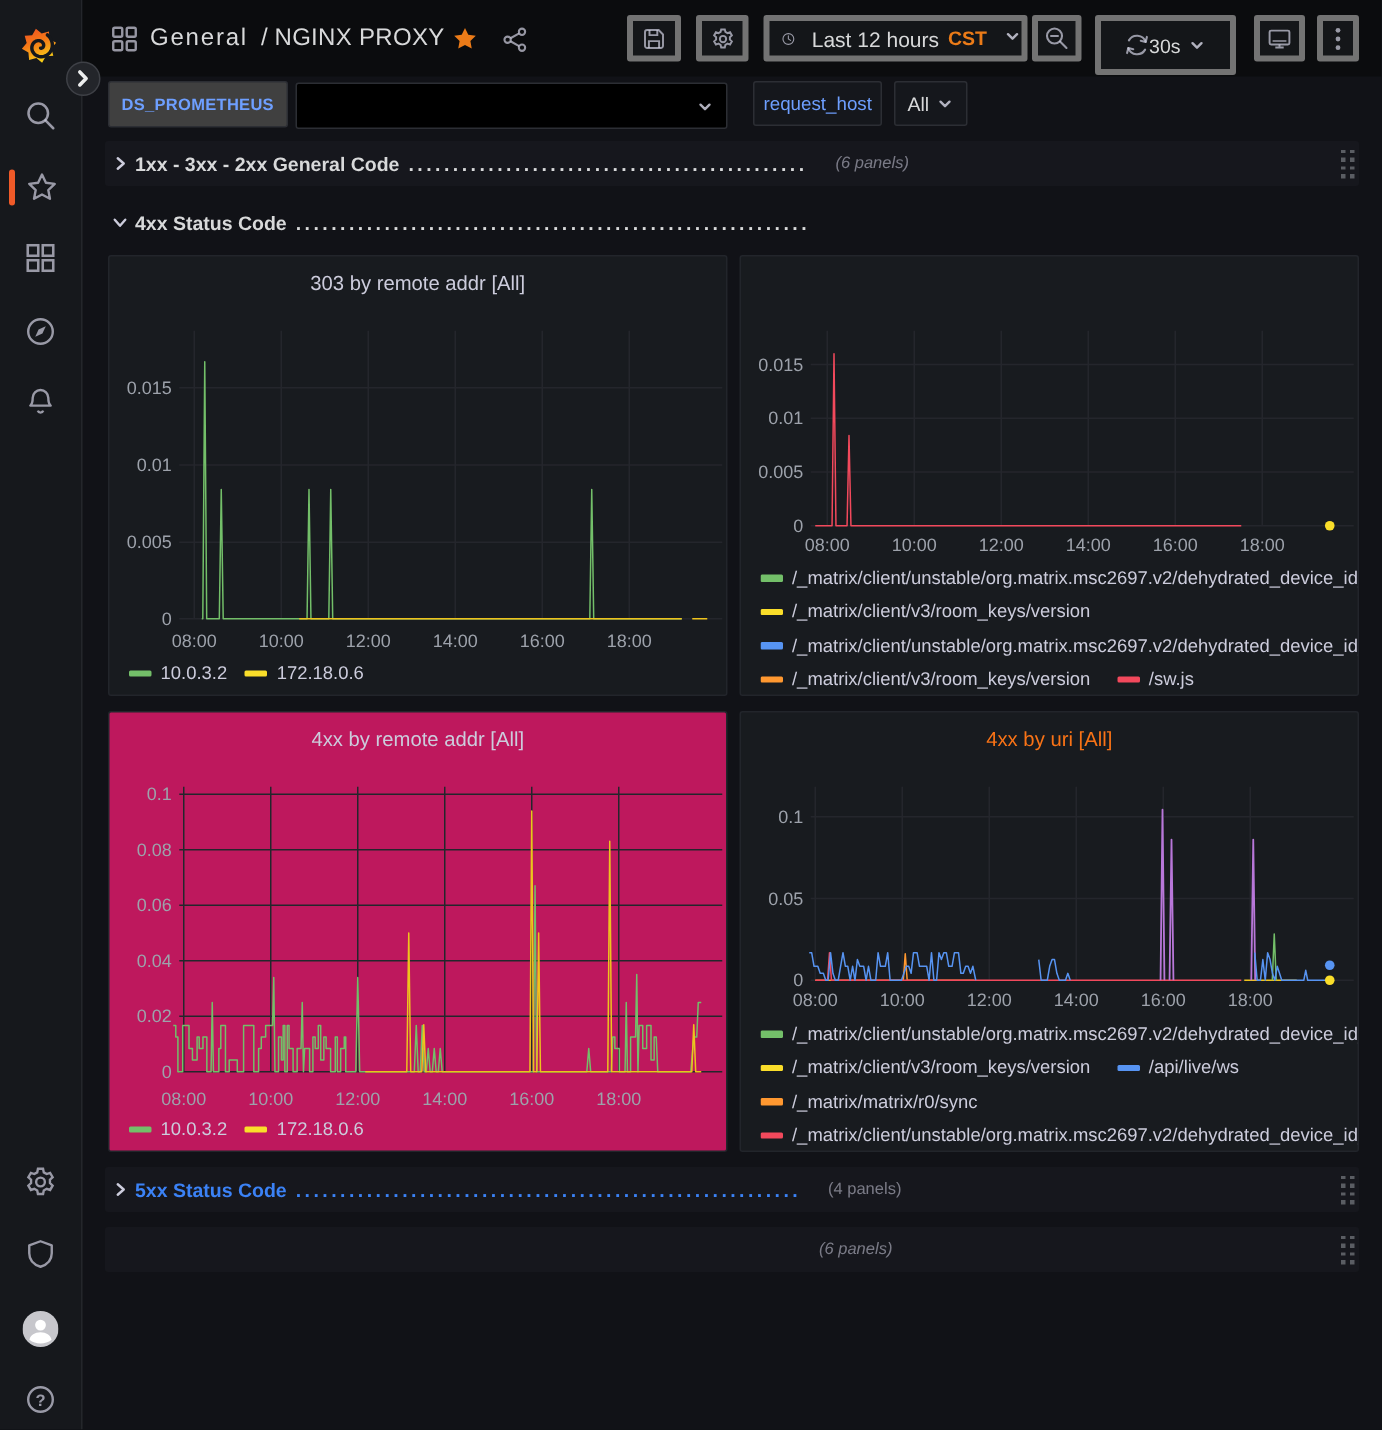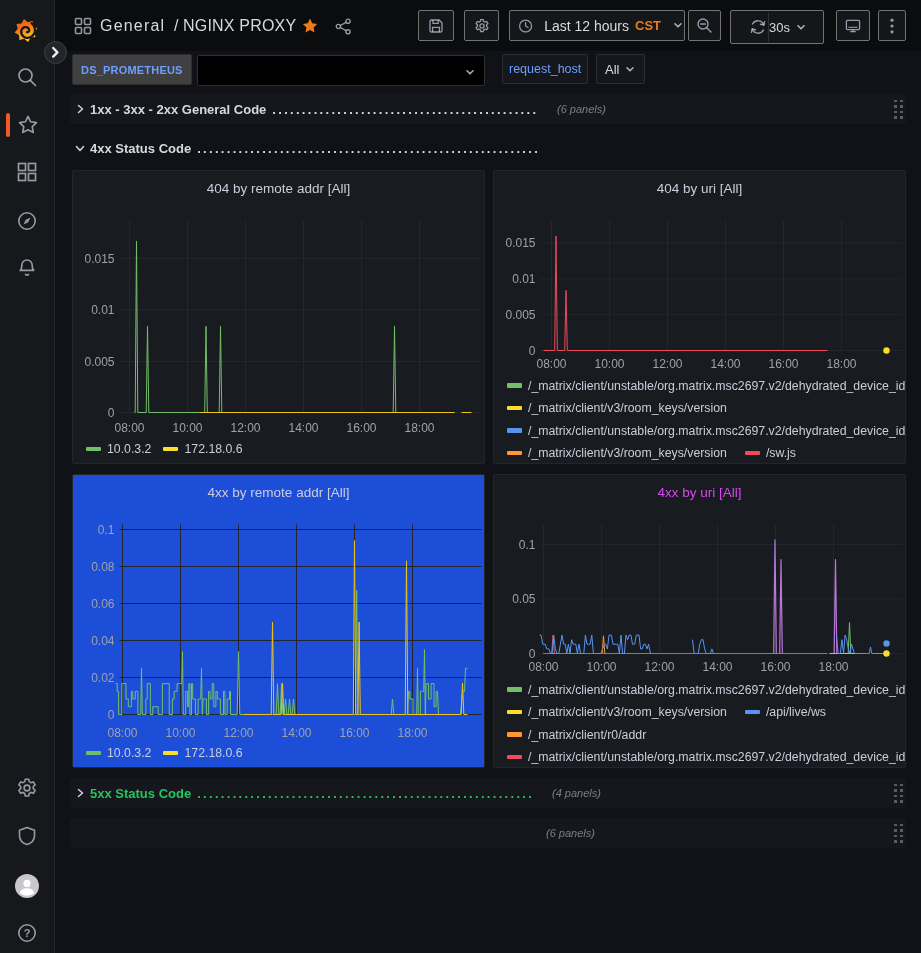--- a/index.html
+++ b/index.html
@@ -1,15 +1,15 @@
 <!DOCTYPE html>
 <html><head><meta charset="utf-8"><style>
 * { margin:0; padding:0; box-sizing:border-box; }
 body { width:921px; height:953px; background:#111217; font-family:"Liberation Sans", sans-serif; overflow:hidden; position:relative; }
-.btn { position:absolute; top:10px; height:31px; background:#141619; border:1px solid #737373; border-radius:2px; display:flex; align-items:center; justify-content:center; }
+.btn { position:absolute; top:10px; height:31px; background:#141619; border:4px solid #737373; border-radius:2px; display:flex; align-items:center; justify-content:center; }
 </style></head>
 <body>
 
 <div style="position:absolute;left:0;top:0;width:55px;height:953px;background:#16181c;border-right:1px solid #24262b">
   <div style="position:absolute;left:13px;top:17px"><svg width="26" height="26" viewBox="0 0 26 26" style="" xmlns="http://www.w3.org/2000/svg">
         <defs>
           <linearGradient id="glg" x1="0.15" y1="0" x2="0.55" y2="1">
             <stop offset="0" stop-color="#ef4f21"></stop>
             <stop offset="0.45" stop-color="#f57a17"></stop>
             <stop offset="1" stop-color="#fad418"></stop>
@@ -192,21 +192,21 @@
     <div style="position:absolute;left:0;top:0;height:30px;display:flex;align-items:center;color:#d8d9da;font-size:13px;font-weight:700;white-space:nowrap">
       <span style="width:20px;text-align:center;padding-top:2px"><svg width="12" height="12" viewBox="0 0 12 12" style="" xmlns="http://www.w3.org/2000/svg">
           <path d="M2.5 4.5L6 8.5 9.5 4.5" fill="none" stroke="#ccccdc" stroke-width="1.6" stroke-linecap="round" stroke-linejoin="round"></path>
         </svg></span>
       <span>4xx Status Code</span>
       <span style="letter-spacing:2.3px;margin-left:6px">..........................................................</span>
     </div>
   </div>
 
 <div style="position:absolute;left:72px;top:170px;width:413px;height:294px;background:#181b1f;border:1px solid #22252b;border-radius:2px;overflow:hidden">
-    <div style="position:absolute;left:0;right:0;top:10px;text-align:center;color:#ccccdc;font-size:13.5px;font-weight:500;line-height:15px;">404 by remote addr [All]</div>
+    <div style="position:absolute;left:0;right:0;top:10px;text-align:center;color:#ccccdc;font-size:13.5px;font-weight:500;line-height:15px;">303 by remote addr [All]</div>
     <svg width="413" height="294" style="position:absolute;left:0;top:0" xmlns="http://www.w3.org/2000/svg">
       <g transform="translate(0.5,0.5)">
         <line x1="46" y1="87" x2="408" y2="87" stroke="#24262c" stroke-width="1"></line>
         <line x1="46" y1="138.5" x2="408" y2="138.5" stroke="#24262c" stroke-width="1"></line>
         <line x1="46" y1="190" x2="408" y2="190" stroke="#24262c" stroke-width="1"></line>
         <line x1="46" y1="241" x2="408" y2="241" stroke="#24262c" stroke-width="1"></line>
         <line x1="56" y1="49" x2="56" y2="241" stroke="#24262c" stroke-width="1"></line>
         <line x1="114" y1="49" x2="114" y2="241" stroke="#24262c" stroke-width="1"></line>
         <line x1="172" y1="49" x2="172" y2="241" stroke="#24262c" stroke-width="1"></line>
         <line x1="230" y1="49" x2="230" y2="241" stroke="#24262c" stroke-width="1"></line>
@@ -223,21 +223,20 @@
         <text x="288" y="260" text-anchor="middle" font-size="12" fill="#9da2ab" font-family="Liberation Sans, sans-serif">16:00</text>
         <text x="346" y="260" text-anchor="middle" font-size="12" fill="#9da2ab" font-family="Liberation Sans, sans-serif">18:00</text>
         <polyline points="61.0,241.0 61.7,241.0 63.0,69.7 64.3,241.0 72.7,241.0 74.0,154.8 75.3,241.0 131.2,241.0 132.5,154.8 133.8,241.0 145.7,241.0 147.0,154.8 148.3,241.0 319.7,241.0 321.0,154.8 322.3,241.0 381.0,241.0" fill="none" stroke="#73bf69" stroke-width="1.0" stroke-linejoin="round"></polyline>
         <polyline points="126.0,241.0 381.0,241.0" fill="none" stroke="#eec31d" stroke-width="1.0" stroke-linejoin="round"></polyline>
         <polyline points="388.0,241.0 398.0,241.0" fill="none" stroke="#eec31d" stroke-width="1.0" stroke-linejoin="round"></polyline>
       </g>
     </svg>
     <div style="position:absolute;left:13px;top:270px;width:390px;white-space:nowrap;color:#ccccdc;font-size:12.3px;"><span style="display:inline-block;width:15px;height:4.5px;border-radius:1px;background:#73bf69;margin-right:6px;vertical-align:middle"></span><span style="vertical-align:middle">10.0.3.2</span><span style="display:inline-block;width:12px"></span><span style="display:inline-block;width:15px;height:4.5px;border-radius:1px;background:#fade2a;margin-right:6px;vertical-align:middle"></span><span style="vertical-align:middle">172.18.0.6</span></div>
   </div>
 <div style="position:absolute;left:493px;top:170px;width:413px;height:294px;background:#181b1f;border:1px solid #22252b;border-radius:2px;overflow:hidden">
-    <div style="position:absolute;left:0;right:0;top:10px;text-align:center;color:#ccccdc;font-size:13.5px;font-weight:500;line-height:15px;">404 by uri [All]</div>
     <svg width="413" height="294" style="position:absolute;left:0;top:0" xmlns="http://www.w3.org/2000/svg">
       <g transform="translate(0.5,0.5)">
         <line x1="46" y1="71.5" x2="408" y2="71.5" stroke="#24262c" stroke-width="1"></line>
         <line x1="46" y1="107.3" x2="408" y2="107.3" stroke="#24262c" stroke-width="1"></line>
         <line x1="46" y1="143.2" x2="408" y2="143.2" stroke="#24262c" stroke-width="1"></line>
         <line x1="46" y1="179" x2="408" y2="179" stroke="#24262c" stroke-width="1"></line>
         <line x1="57" y1="49" x2="57" y2="179" stroke="#24262c" stroke-width="1"></line>
         <line x1="115" y1="49" x2="115" y2="179" stroke="#24262c" stroke-width="1"></line>
         <line x1="173" y1="49" x2="173" y2="179" stroke="#24262c" stroke-width="1"></line>
         <line x1="231" y1="49" x2="231" y2="179" stroke="#24262c" stroke-width="1"></line>
@@ -257,21 +256,21 @@
         <circle cx="392" cy="179" r="3.2" fill="#fade2a"></circle>
       </g>
     </svg>
     <div style="position:absolute;left:13px;top:202.5px;right:0;overflow:hidden;color:#ccccdc;font-size:12.3px;line-height:22.5px;white-space:nowrap">
       <div style="height:22.5px;overflow:hidden"><span style="display:inline-block;width:15px;height:4.5px;border-radius:1px;background:#73bf69;margin-right:6px;vertical-align:middle"></span><span style="vertical-align:middle">/_matrix/client/unstable/org.matrix.msc2697.v2/dehydrated_device_id_also_long</span></div>
       <div style="height:22.5px;overflow:hidden"><span style="display:inline-block;width:15px;height:4.5px;border-radius:1px;background:#fade2a;margin-right:6px;vertical-align:middle"></span><span style="vertical-align:middle">/_matrix/client/v3/room_keys/version</span></div>
       <div style="height:22.5px;overflow:hidden"><span style="display:inline-block;width:15px;height:4.5px;border-radius:1px;background:#5794f2;margin-right:6px;vertical-align:middle"></span><span style="vertical-align:middle">/_matrix/client/unstable/org.matrix.msc2697.v2/dehydrated_device_id_also_long</span></div>
       <div style="height:22.5px;overflow:hidden"><span style="display:inline-block;width:15px;height:4.5px;border-radius:1px;background:#ff9830;margin-right:6px;vertical-align:middle"></span><span style="vertical-align:middle">/_matrix/client/v3/room_keys/version</span><span style="display:inline-block;width:18px"></span><span style="display:inline-block;width:15px;height:4.5px;border-radius:1px;background:#f2495c;margin-right:6px;vertical-align:middle"></span><span style="vertical-align:middle">/sw.js</span></div>
     </div>
   </div>
-<div style="position:absolute;left:72px;top:474px;width:413px;height:294px;background:#1d4ed8;border:1px solid #22252b;border-radius:2px;overflow:hidden">
+<div style="position:absolute;left:72px;top:474px;width:413px;height:294px;background:#be185d;border:1px solid #22252b;border-radius:2px;overflow:hidden">
     <div style="position:absolute;left:0;right:0;top:10px;text-align:center;color:#ccccdc;font-size:13.5px;font-weight:500;line-height:15px;">4xx by remote addr [All]</div>
     <svg width="413" height="294" style="position:absolute;left:0;top:0" xmlns="http://www.w3.org/2000/svg">
       <g transform="translate(0.5,0.5)">
         <line x1="46" y1="54" x2="408" y2="54" stroke="#24262c" stroke-width="1"></line>
         <line x1="46" y1="91" x2="408" y2="91" stroke="#24262c" stroke-width="1"></line>
         <line x1="46" y1="128" x2="408" y2="128" stroke="#24262c" stroke-width="1"></line>
         <line x1="46" y1="165" x2="408" y2="165" stroke="#24262c" stroke-width="1"></line>
         <line x1="46" y1="202" x2="408" y2="202" stroke="#24262c" stroke-width="1"></line>
         <line x1="46" y1="239" x2="408" y2="239" stroke="#24262c" stroke-width="1"></line>
         <line x1="49" y1="49" x2="49" y2="239" stroke="#24262c" stroke-width="1"></line>
@@ -292,21 +291,21 @@
         <text x="223" y="261" text-anchor="middle" font-size="12" fill="#9da2ab" font-family="Liberation Sans, sans-serif">14:00</text>
         <text x="281" y="261" text-anchor="middle" font-size="12" fill="#9da2ab" font-family="Liberation Sans, sans-serif">16:00</text>
         <text x="339" y="261" text-anchor="middle" font-size="12" fill="#9da2ab" font-family="Liberation Sans, sans-serif">18:00</text>
         <polyline points="42.0,208.1 43.7,208.1 43.7,215.9 45.1,215.9 45.1,239.0 48.3,239.0 48.3,208.1 49.9,208.1 49.9,208.1 52.5,208.1 52.5,223.5 54.8,223.5 54.8,231.2 57.9,231.2 57.9,215.9 59.3,215.9 59.3,223.5 60.6,223.5 60.6,223.5 61.8,223.5 61.8,215.9 64.4,215.9 64.4,239.0 65.5,239.0 67.2,239.0 68.0,192.8 68.8,239.0 69.6,239.0 72.4,239.0 72.4,223.5 73.7,223.5 73.7,208.1 76.8,208.1 76.8,239.0 79.3,239.0 79.3,231.2 81.5,231.2 81.5,231.2 84.7,231.2 84.7,239.0 86.9,239.0 86.9,239.0 88.9,239.0 88.9,208.1 91.4,208.1 91.4,208.1 93.5,208.1 93.5,208.1 95.7,208.1 95.7,239.0 98.9,239.0 98.9,223.5 100.7,223.5 100.7,215.9 103.6,215.9 103.6,208.1 106.1,208.1 108.2,208.1 109.0,176.1 109.8,239.0 110.6,239.0 112.2,239.0 112.2,215.9 114.1,215.9 114.1,231.2 115.3,231.2 115.3,208.1 116.4,208.1 116.4,239.0 118.0,239.0 118.0,208.1 119.2,208.1 119.2,223.5 121.9,223.5 121.9,239.0 124.6,239.0 124.6,223.5 126.1,223.5 127.2,223.5 128.0,192.8 128.8,239.0 129.6,223.5 130.8,223.5 130.8,223.5 132.9,223.5 132.9,239.0 135.1,239.0 135.1,215.9 136.6,215.9 136.6,223.5 138.7,223.5 138.7,208.1 140.3,208.1 140.3,231.2 142.4,231.2 142.4,215.9 143.9,215.9 143.9,223.5 146.9,223.5 146.9,239.0 150.0,239.0 150.0,215.9 151.4,215.9 151.4,239.0 153.6,239.0 153.6,223.5 156.0,223.5 156.0,215.9 157.0,215.9 157.0,239.0 163.7,239.0 165.0,176.1 166.3,239.0 199.0,239.0 202.7,239.0 204.0,208.1 205.3,239.0 206.7,239.0 208.0,208.1 209.3,239.0 210.7,239.0 212.0,223.5 213.3,239.0 214.7,239.0 216.0,223.5 217.3,239.0 218.7,239.0 220.0,223.5 221.3,239.0 280.0,239.0 282.1,239.0 283.2,115.0 284.3,239.0 300.0,239.0 317.7,239.0 319.0,223.5 320.3,239.0 334.0,239.0 335.0,215.9 336.4,215.9 336.4,223.5 339.4,223.5 339.4,239.0 342.2,239.0 343.2,239.0 344.0,192.8 344.8,239.0 345.6,239.0 346.9,239.0 346.9,215.9 349.1,215.9 350.2,215.9 351.0,174.2 351.8,239.0 352.6,208.1 355.0,208.1 355.0,223.5 357.6,223.5 357.6,208.1 360.5,208.1 360.5,231.2 362.6,231.2 362.6,215.9 364.0,215.9 365.0,239.0 387.0,239.0 389.0,215.9 391.0,215.9 392.0,192.8 394.0,192.8" fill="none" stroke="#73bf69" stroke-width="1.0" stroke-linejoin="round"></polyline>
         <polyline points="170.0,239.0 197.7,239.0 199.0,146.5 200.3,239.0 207.7,239.0 209.0,207.6 210.3,239.0 279.0,239.0 279.8,239.0 281.0,65.1 282.2,239.0 284.4,239.0 285.6,146.5 286.8,239.0 331.7,239.0 333.0,85.4 334.3,239.0 387.7,239.0 389.0,207.6 390.3,239.0 394.0,239.0" fill="none" stroke="#eec31d" stroke-width="1.0" stroke-linejoin="round"></polyline>
       </g>
     </svg>
     <div style="position:absolute;left:13px;top:270px;width:390px;white-space:nowrap;color:#ccccdc;font-size:12.3px;"><span style="display:inline-block;width:15px;height:4.5px;border-radius:1px;background:#73bf69;margin-right:6px;vertical-align:middle"></span><span style="vertical-align:middle">10.0.3.2</span><span style="display:inline-block;width:12px"></span><span style="display:inline-block;width:15px;height:4.5px;border-radius:1px;background:#fade2a;margin-right:6px;vertical-align:middle"></span><span style="vertical-align:middle">172.18.0.6</span></div>
   </div>
 <div style="position:absolute;left:493px;top:474px;width:413px;height:294px;background:#181b1f;border:1px solid #22252b;border-radius:2px;overflow:hidden">
-    <div style="position:absolute;left:0;right:0;top:10px;text-align:center;color:#d946ef;font-size:13.5px;font-weight:500;line-height:15px;">4xx by uri [All]</div>
+    <div style="position:absolute;left:0;right:0;top:10px;text-align:center;color:#f97316;font-size:13.5px;font-weight:500;line-height:15px;">4xx by uri [All]</div>
     <svg width="413" height="294" style="position:absolute;left:0;top:0" xmlns="http://www.w3.org/2000/svg">
       <g transform="translate(0.5,0.5)">
         <line x1="46" y1="69" x2="408" y2="69" stroke="#24262c" stroke-width="1"></line>
         <line x1="46" y1="123.5" x2="408" y2="123.5" stroke="#24262c" stroke-width="1"></line>
         <line x1="46" y1="178" x2="408" y2="178" stroke="#24262c" stroke-width="1"></line>
         <line x1="49" y1="49" x2="49" y2="178" stroke="#24262c" stroke-width="1"></line>
         <line x1="107" y1="49" x2="107" y2="178" stroke="#24262c" stroke-width="1"></line>
         <line x1="165" y1="49" x2="165" y2="178" stroke="#24262c" stroke-width="1"></line>
         <line x1="223" y1="49" x2="223" y2="178" stroke="#24262c" stroke-width="1"></line>
         <line x1="281" y1="49" x2="281" y2="178" stroke="#24262c" stroke-width="1"></line>
@@ -330,34 +329,34 @@
         <polyline points="45.0,159.6 46.6,159.6 48.2,168.7 50.7,168.7 52.3,173.4 54.4,173.4 56.0,178.0 57.6,178.0 59.2,159.6 60.8,173.4 62.4,178.0 64.3,178.0 65.9,168.7 67.5,159.6 69.1,168.7 70.7,168.7 72.3,178.0 73.9,168.7 75.5,178.0 77.1,164.2 78.7,168.7 81.3,168.7 82.9,178.0 84.5,168.7 86.1,178.0 87.7,178.0 89.3,178.0 90.9,159.6 92.5,168.7 94.1,168.7 95.7,168.7 97.3,159.6 98.9,178.0 101.9,178.0 103.5,178.0 106.5,178.0 108.1,173.4 109.7,168.7 111.3,168.7 112.9,173.4 114.5,159.6 116.9,159.6 118.5,168.7 121.7,168.7 123.3,168.7 124.9,178.0 126.5,159.6 128.1,178.0 129.9,178.0 131.5,159.6 133.1,164.2 134.7,159.6 136.4,159.6 138.0,168.7 140.2,168.7 141.8,159.6 144.5,159.6 146.1,173.4 147.7,173.4 149.3,168.7 150.9,168.7 152.5,173.4 154.1,168.7 156.0,178.0" fill="none" stroke="#5794f2" stroke-width="1.0" stroke-linejoin="round"></polyline>
         <polyline points="198.0,164.2 199.6,178.0 201.2,178.0 203.7,178.0 205.3,168.7 206.9,164.2 208.5,164.2 210.1,173.4 211.7,178.0 214.2,178.0 215.8,178.0 217.4,173.4 219.0,178.0" fill="none" stroke="#5794f2" stroke-width="1.0" stroke-linejoin="round"></polyline>
         <polyline points="342.0,159.6 343.6,178.0 345.8,178.0 347.4,164.2 349.0,178.0 350.6,159.6 352.2,164.2 353.8,173.4 355.4,178.0 357.0,168.7 360.0,178.0 372.0,178.0 374.7,178.0 376.0,171.4 377.3,178.0 380.0,178.0 390.0,178.0" fill="none" stroke="#5794f2" stroke-width="1.0" stroke-linejoin="round"></polyline>
         <circle cx="392" cy="168" r="3.2" fill="#5794f2"></circle>
         <circle cx="392" cy="178" r="3.2" fill="#fade2a"></circle>
       </g>
     </svg>
     <div style="position:absolute;left:13px;top:202.5px;right:0;overflow:hidden;color:#ccccdc;font-size:12.3px;line-height:22.5px;white-space:nowrap">
       <div style="height:22.5px;overflow:hidden"><span style="display:inline-block;width:15px;height:4.5px;border-radius:1px;background:#73bf69;margin-right:6px;vertical-align:middle"></span><span style="vertical-align:middle">/_matrix/client/unstable/org.matrix.msc2697.v2/dehydrated_device_id_also_long</span></div>
       <div style="height:22.5px;overflow:hidden"><span style="display:inline-block;width:15px;height:4.5px;border-radius:1px;background:#fade2a;margin-right:6px;vertical-align:middle"></span><span style="vertical-align:middle">/_matrix/client/v3/room_keys/version</span><span style="display:inline-block;width:18px"></span><span style="display:inline-block;width:15px;height:4.5px;border-radius:1px;background:#5794f2;margin-right:6px;vertical-align:middle"></span><span style="vertical-align:middle">/api/live/ws</span></div>
-      <div style="height:22.5px;overflow:hidden"><span style="display:inline-block;width:15px;height:4.5px;border-radius:1px;background:#ff9830;margin-right:6px;vertical-align:middle"></span><span style="vertical-align:middle">/_matrix/client/r0/addr</span></div>
+      <div style="height:22.5px;overflow:hidden"><span style="display:inline-block;width:15px;height:4.5px;border-radius:1px;background:#ff9830;margin-right:6px;vertical-align:middle"></span><span style="vertical-align:middle">/_matrix/matrix/r0/sync</span></div>
       <div style="height:22.5px;overflow:hidden"><span style="display:inline-block;width:15px;height:4.5px;border-radius:1px;background:#f2495c;margin-right:6px;vertical-align:middle"></span><span style="vertical-align:middle">/_matrix/client/unstable/org.matrix.msc2697.v2/dehydrated_device_id_also_long</span></div>
     </div>
   </div>
 
 <div style="position:absolute;left:70px;top:778px;width:836px;height:30px;background:#16171d;border-radius:2px">
-    <div style="position:absolute;left:0;top:0;height:30px;display:flex;align-items:center;color:#22c55e;font-size:13px;font-weight:700;white-space:nowrap">
+    <div style="position:absolute;left:0;top:0;height:30px;display:flex;align-items:center;color:#3b82f6;font-size:13px;font-weight:700;white-space:nowrap">
       <span style="width:20px;text-align:center;padding-top:2px"><svg width="12" height="12" viewBox="0 0 12 12" style="" xmlns="http://www.w3.org/2000/svg">
           <path d="M4.5 2.5L8.5 6 4.5 9.5" fill="none" stroke="#ccccdc" stroke-width="1.6" stroke-linecap="round" stroke-linejoin="round"></path>
         </svg></span>
       <span>5xx Status Code</span>
       <span style="letter-spacing:2.3px;margin-left:6px">.........................................................</span>
     </div>
-    <div style="position:absolute;left:482px;top:0;height:30px;display:flex;align-items:center;font-style:italic;font-size:11px;color:rgba(204,204,220,0.55)">(4 panels)</div>
+    <div style="position:absolute;left:482px;top:0;height:30px;display:flex;align-items:center;font-size:11px;color:rgba(204,204,220,0.55)">(4 panels)</div>
     <div style="position:absolute;left:824px;top:5.5px;width:2.5px;height:2.5px;background:#5a5d63"></div>
     <div style="position:absolute;left:830px;top:5.5px;width:2.5px;height:2.5px;background:#5a5d63"></div>
     <div style="position:absolute;left:824px;top:11px;width:2.5px;height:2.5px;background:#5a5d63"></div>
     <div style="position:absolute;left:830px;top:11px;width:2.5px;height:2.5px;background:#5a5d63"></div>
     <div style="position:absolute;left:824px;top:16.5px;width:2.5px;height:2.5px;background:#5a5d63"></div>
     <div style="position:absolute;left:830px;top:16.5px;width:2.5px;height:2.5px;background:#5a5d63"></div>
     <div style="position:absolute;left:824px;top:22px;width:2.5px;height:2.5px;background:#5a5d63"></div>
     <div style="position:absolute;left:830px;top:22px;width:2.5px;height:2.5px;background:#5a5d63"></div>
   </div>
 <div style="position:absolute;left:70px;top:818px;width:836px;height:30px;background:#16171d;border-radius:2px">

